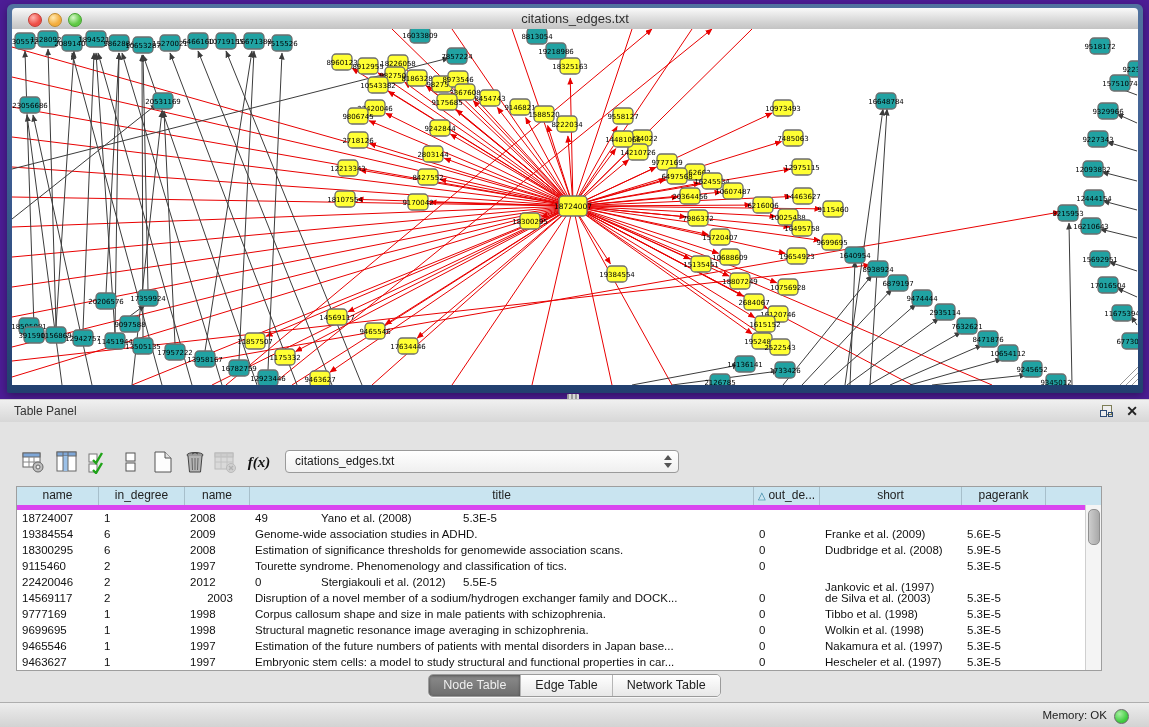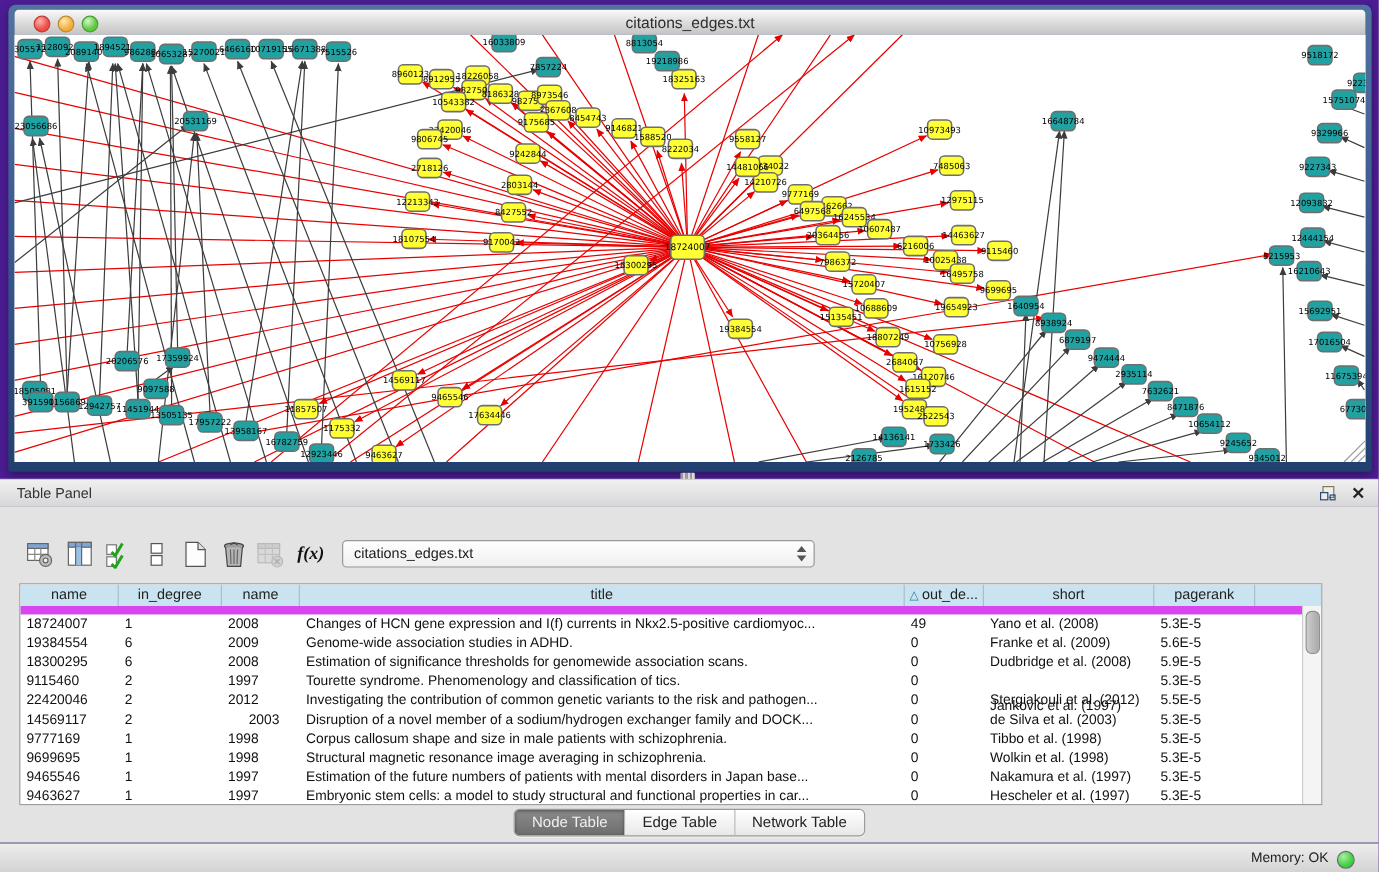--- a/index.html
+++ b/index.html
@@ -42,21 +42,21 @@
   .fx{font-family:"Liberation Serif",serif;font-style:italic;font-size:15px;font-weight:bold;color:#111;line-height:24px;text-align:center;}
   .combo{position:absolute;left:285px;top:3px;width:392px;height:21px;border:1px solid #9a9a9a;border-radius:4px;
     background:linear-gradient(180deg,#ffffff,#efefef);box-shadow:inset 0 1px 0 #fff;}
   .combo-text{position:absolute;left:9px;top:0;height:21px;line-height:21px;font-size:12px;color:#1a1a1a;}
   .combo-stepper{position:absolute;right:4px;top:2px;width:12px;height:17px;}
   .combo-stepper .up{position:absolute;left:2px;top:2px;width:0;height:0;border-left:4px solid transparent;border-right:4px solid transparent;border-bottom:5px solid #555;}
   .combo-stepper .dn{position:absolute;left:2px;bottom:2px;width:0;height:0;border-left:4px solid transparent;border-right:4px solid transparent;border-top:5px solid #555;}
 
   
   .tablebox{position:absolute;left:16px;top:64px;width:1084px;height:183px;background:#fff;border:1px solid #9e9e9e;overflow:hidden;}
-  .thead{display:flex;height:18px;background:#c9e4f0;border-bottom:7px solid #d946ef;}
+  .thead{display:flex;height:18px;background:#c9e4f0;border-bottom:5px solid #d946ef;}
   .th{box-sizing:border-box;height:18px;line-height:17px;font-size:12px;color:#222;text-align:center;
     border-right:1px solid #a7bfcb;overflow:hidden;white-space:nowrap;}
   .th .sort{color:#2e7f9e;font-size:10px;}
   .th:last-child{border-right:none;}
   .th.filler{border-right:none;flex:1;}
   .tr{display:flex;height:16px;}
   .td{box-sizing:border-box;height:16px;line-height:16px;font-size:11.5px;color:#101010;
     padding-left:5px;overflow:hidden;white-space:nowrap;}
   .vscroll{position:absolute;right:0;top:18px;bottom:0;width:15px;background:#f4f4f4;border-left:1px solid #cfcfcf;}
   .vthumb{position:absolute;left:2px;top:4px;width:10px;height:34px;border-radius:5px;
@@ -836,21 +836,20 @@
           <div class="th" style="width: 66px;"><span class="sort">△ </span>out_de...</div>
           <div class="th" style="width: 142px;">short</div>
           <div class="th" style="width: 84px;">pagerank</div>
           <div class="th filler"></div>
         </div>
       <div id="tbody">
           <div class="tr">
             <div class="td" style="width: 82px;">18724007</div>
             <div class="td" style="width: 86px;">1</div>
             <div class="td" style="width: 65px;">2008</div>
-            <div class="td" style="width: 504px;">Changes of HCN gene expression and I(f) currents in Nkx2.5-positive cardiomyoc...</div>
             <div class="td" style="width: 66px;">49</div>
             <div class="td" style="width: 142px;">Yano et al. (2008)</div>
             <div class="td" style="width: 84px;">5.3E-5</div>
           </div>
           <div class="tr">
             <div class="td" style="width: 82px;">19384554</div>
             <div class="td" style="width: 86px;">6</div>
             <div class="td" style="width: 65px;">2009</div>
             <div class="td" style="width: 504px;">Genome-wide association studies in ADHD.</div>
             <div class="td" style="width: 66px;">0</div>
@@ -872,21 +871,20 @@
             <div class="td" style="width: 65px;">1997</div>
             <div class="td" style="width: 504px;">Tourette syndrome. Phenomenology and classification of tics.</div>
             <div class="td" style="width: 66px;">0</div>
             <div class="td" style="width: 142px; margin-top: 21px;">Jankovic et al. (1997)</div>
             <div class="td" style="width: 84px;">5.3E-5</div>
           </div>
           <div class="tr">
             <div class="td" style="width: 82px;">22420046</div>
             <div class="td" style="width: 86px;">2</div>
             <div class="td" style="width: 65px;">2012</div>
-            <div class="td" style="width: 504px;">Investigating the contribution of common genetic variants to the risk and pathogen...</div>
             <div class="td" style="width: 66px;">0</div>
             <div class="td" style="width: 142px;">Stergiakouli et al. (2012)</div>
             <div class="td" style="width: 84px;">5.5E-5</div>
           </div>
           <div class="tr">
             <div class="td" style="width: 82px;">14569117</div>
             <div class="td" style="width: 86px;">2</div>
             <div class="td" style="width: 65px; text-align: center;">2003</div>
             <div class="td" style="width: 504px;">Disruption of a novel member of a sodium/hydrogen exchanger family and DOCK...</div>
             <div class="td" style="width: 66px;">0</div>

